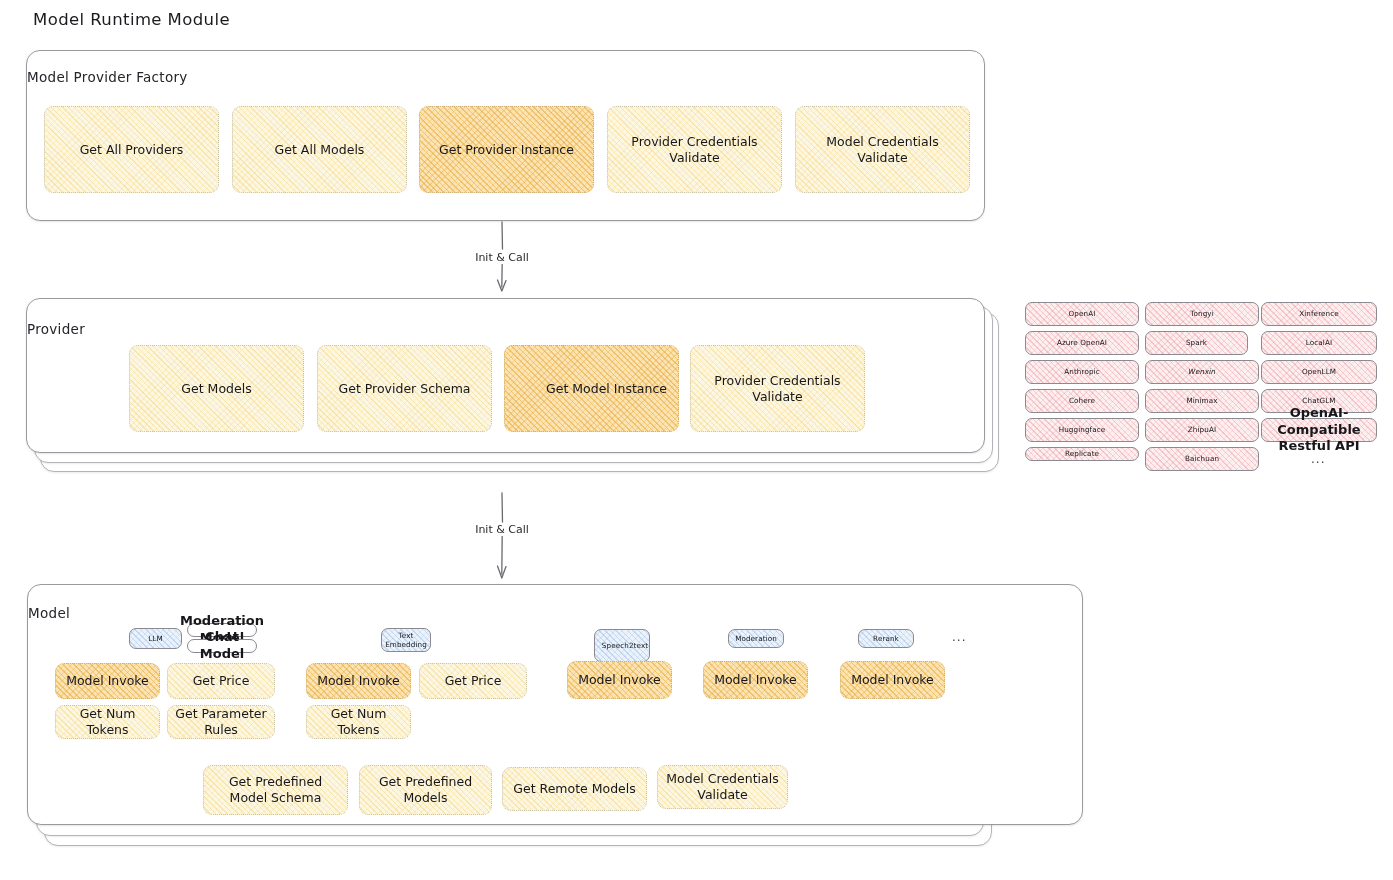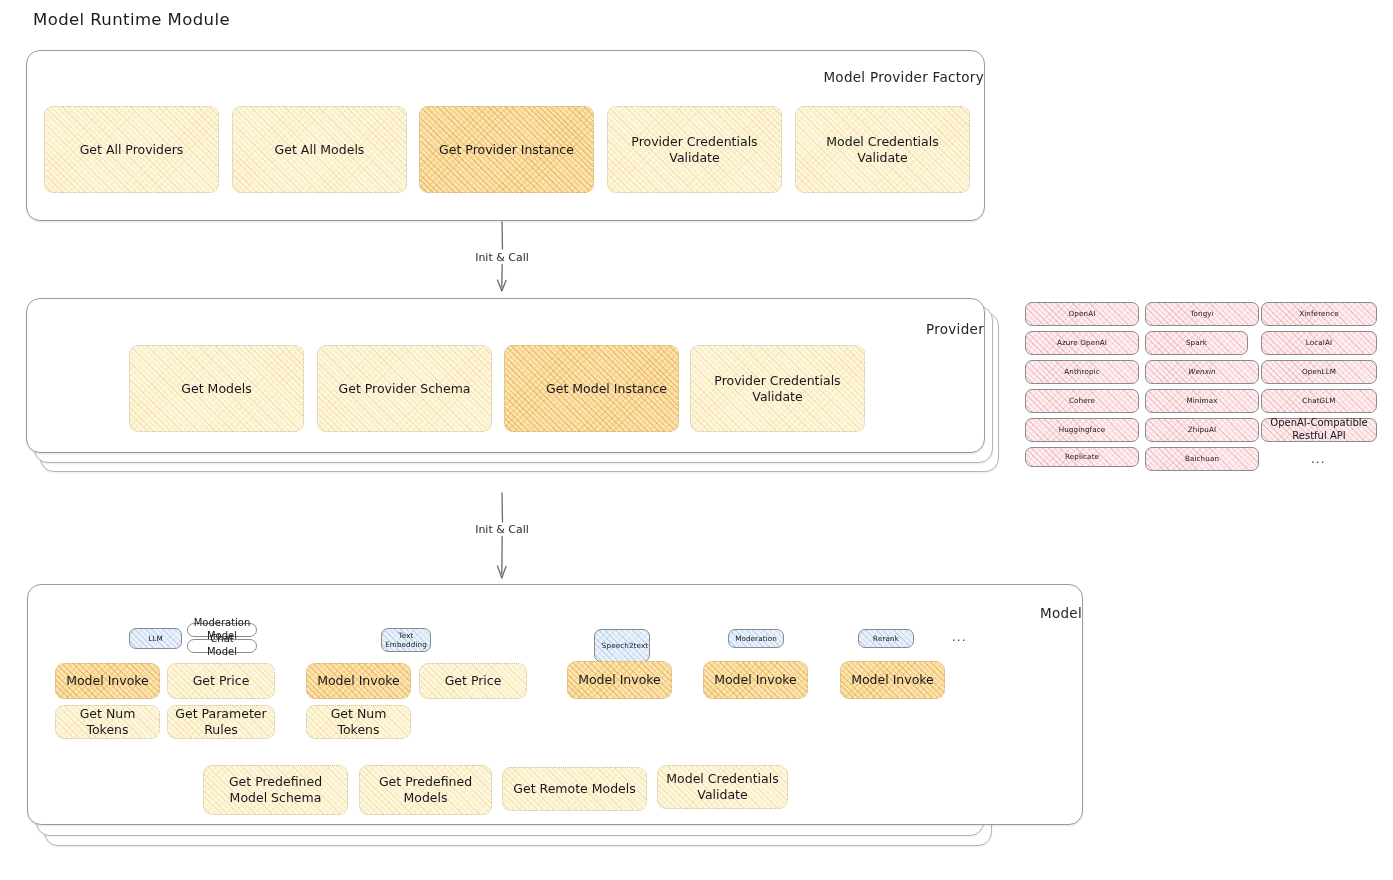--- a/index.html
+++ b/index.html
@@ -39,21 +39,21 @@
     position: absolute;
     background: #ffffff;
     border: 1.1px solid #b4b4b8;
     border-radius: 14px;
     box-shadow: 0 1px 2px rgba(0,0,0,.08);
   }
 
   .section-title {
     position: absolute;
     width: 100%;
-    text-align: right;
+    text-align: left;
     font-size: 13.5px;
     color: #24242a;
     letter-spacing: .3px;
   }
 
   
   .node {
     position: absolute;
     display: flex;
     align-items: center;
@@ -118,21 +118,21 @@
   }
   
   .node.w {
     border: 1.2px solid #8a8a90;
     border-radius: 7px;
     background: #ffffff;
   }
 
   .node.sm   { font-size: 12.5px; }
   .node.xs   { font-size: 7.2px; letter-spacing: .1px; }
-  .node.xxs  { font-size: 10px; letter-spacing: 0; }
+  .node.xxs  { font-size: 13px; letter-spacing: 0; font-weight: bold; }
 
   
   .arrow-wrap { position: absolute; }
   .arrow-label {
     position: absolute;
     font-size: 11px;
     color: #2a2a30;
     white-space: nowrap;
     transform: translateX(-50%);
     background: #fff;
@@ -182,21 +182,21 @@
       <div class="node o sm" style="left: 504px; top: 345px; width: 175px; height: 87px; padding-left: 36px;">Get Model Instance</div>
       <div class="node y sm" style="left: 690px; top: 345px; width: 175px; height: 87px;">Provider Credentials Validate</div>
     </div>
 
   <div id="provider-list">
       <div class="node p xs" style="left: 1025px; top: 302px; width: 114px; height: 24px;">OpenAI</div>
       <div class="node p xs" style="left: 1025px; top: 331px; width: 114px; height: 24px; text-align: right;">Azure OpenAI</div>
       <div class="node p xs" style="left: 1025px; top: 360px; width: 114px; height: 24px;">Anthropic</div>
       <div class="node p xs" style="left: 1025px; top: 389px; width: 114px; height: 24px;">Cohere</div>
       <div class="node p xs" style="left: 1025px; top: 418px; width: 114px; height: 24px;">Huggingface</div>
-      <div class="node p xs" style="left: 1025px; top: 447px; width: 114px; height: 20px;">Replicate</div>
+      <div class="node p xs" style="left: 1025px; top: 447px; width: 114px; height: 14px;">Replicate</div>
       <div class="node p xs" style="left: 1145px; top: 302px; width: 114px; height: 24px;">Tongyi</div>
       <div class="node p xs" style="left: 1145px; top: 331px; width: 103px; height: 24px;">Spark</div>
       <div class="node p xs" style="left: 1145px; top: 360px; width: 114px; height: 24px; font-style: italic;">Wenxin</div>
       <div class="node p xs" style="left: 1145px; top: 389px; width: 114px; height: 24px;">Minimax</div>
       <div class="node p xs" style="left: 1145px; top: 418px; width: 114px; height: 24px;">ZhipuAI</div>
       <div class="node p xs" style="left: 1145px; top: 447px; width: 114px; height: 24px;">Baichuan</div>
       <div class="node p xs" style="left: 1261px; top: 302px; width: 116px; height: 24px;">Xinference</div>
       <div class="node p xs" style="left: 1261px; top: 331px; width: 116px; height: 24px;">LocalAI</div>
       <div class="node p xs" style="left: 1261px; top: 360px; width: 116px; height: 24px;">OpenLLM</div>
       <div class="node p xs" style="left: 1261px; top: 389px; width: 116px; height: 24px;">ChatGLM</div>

